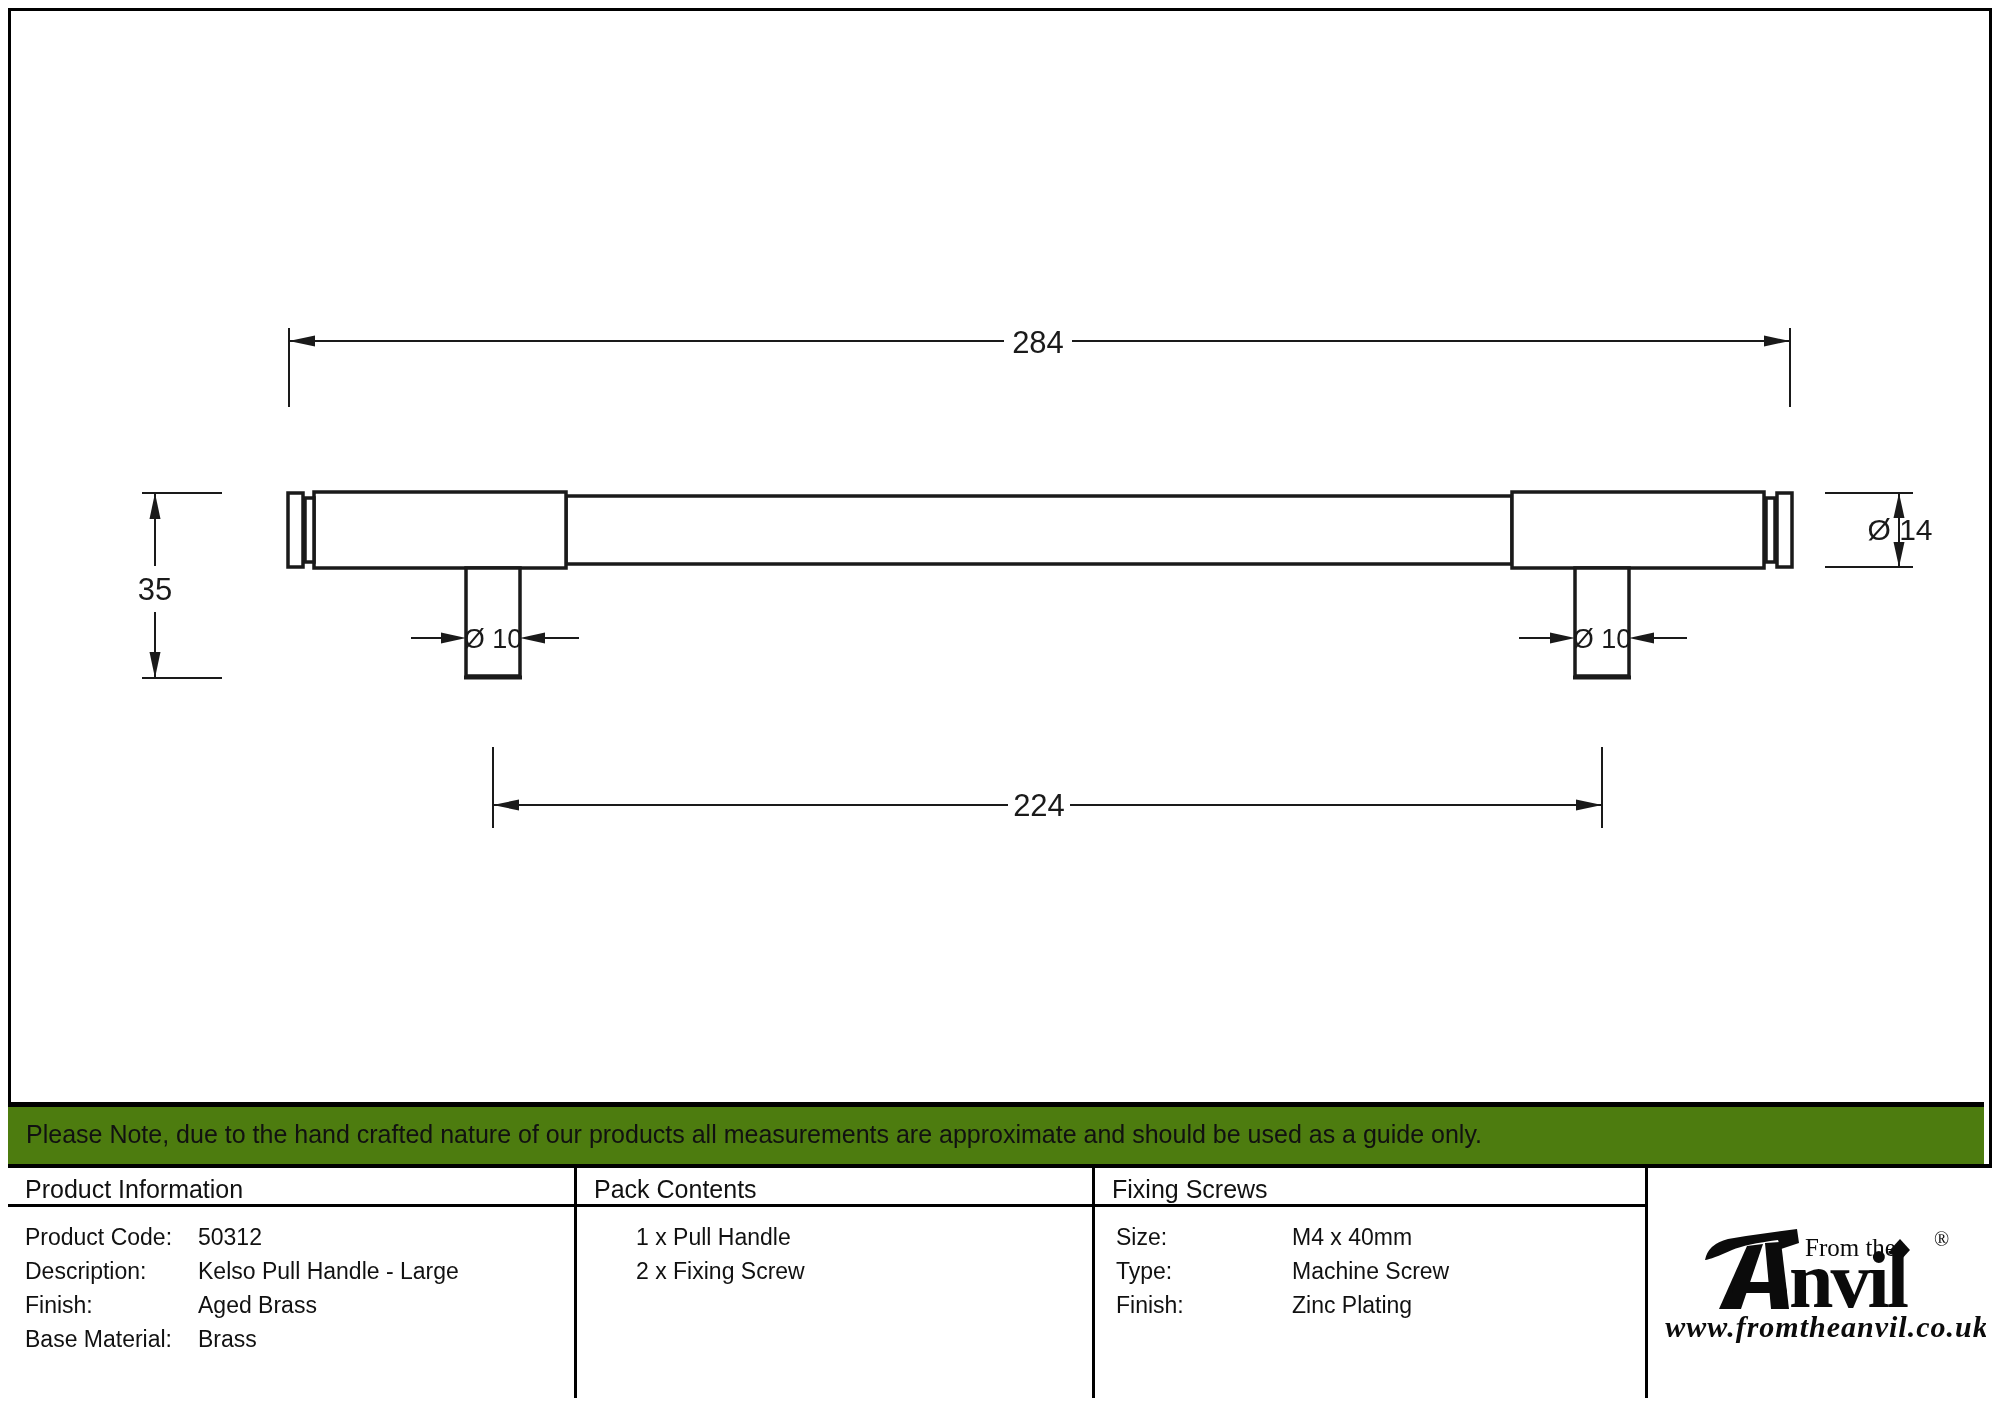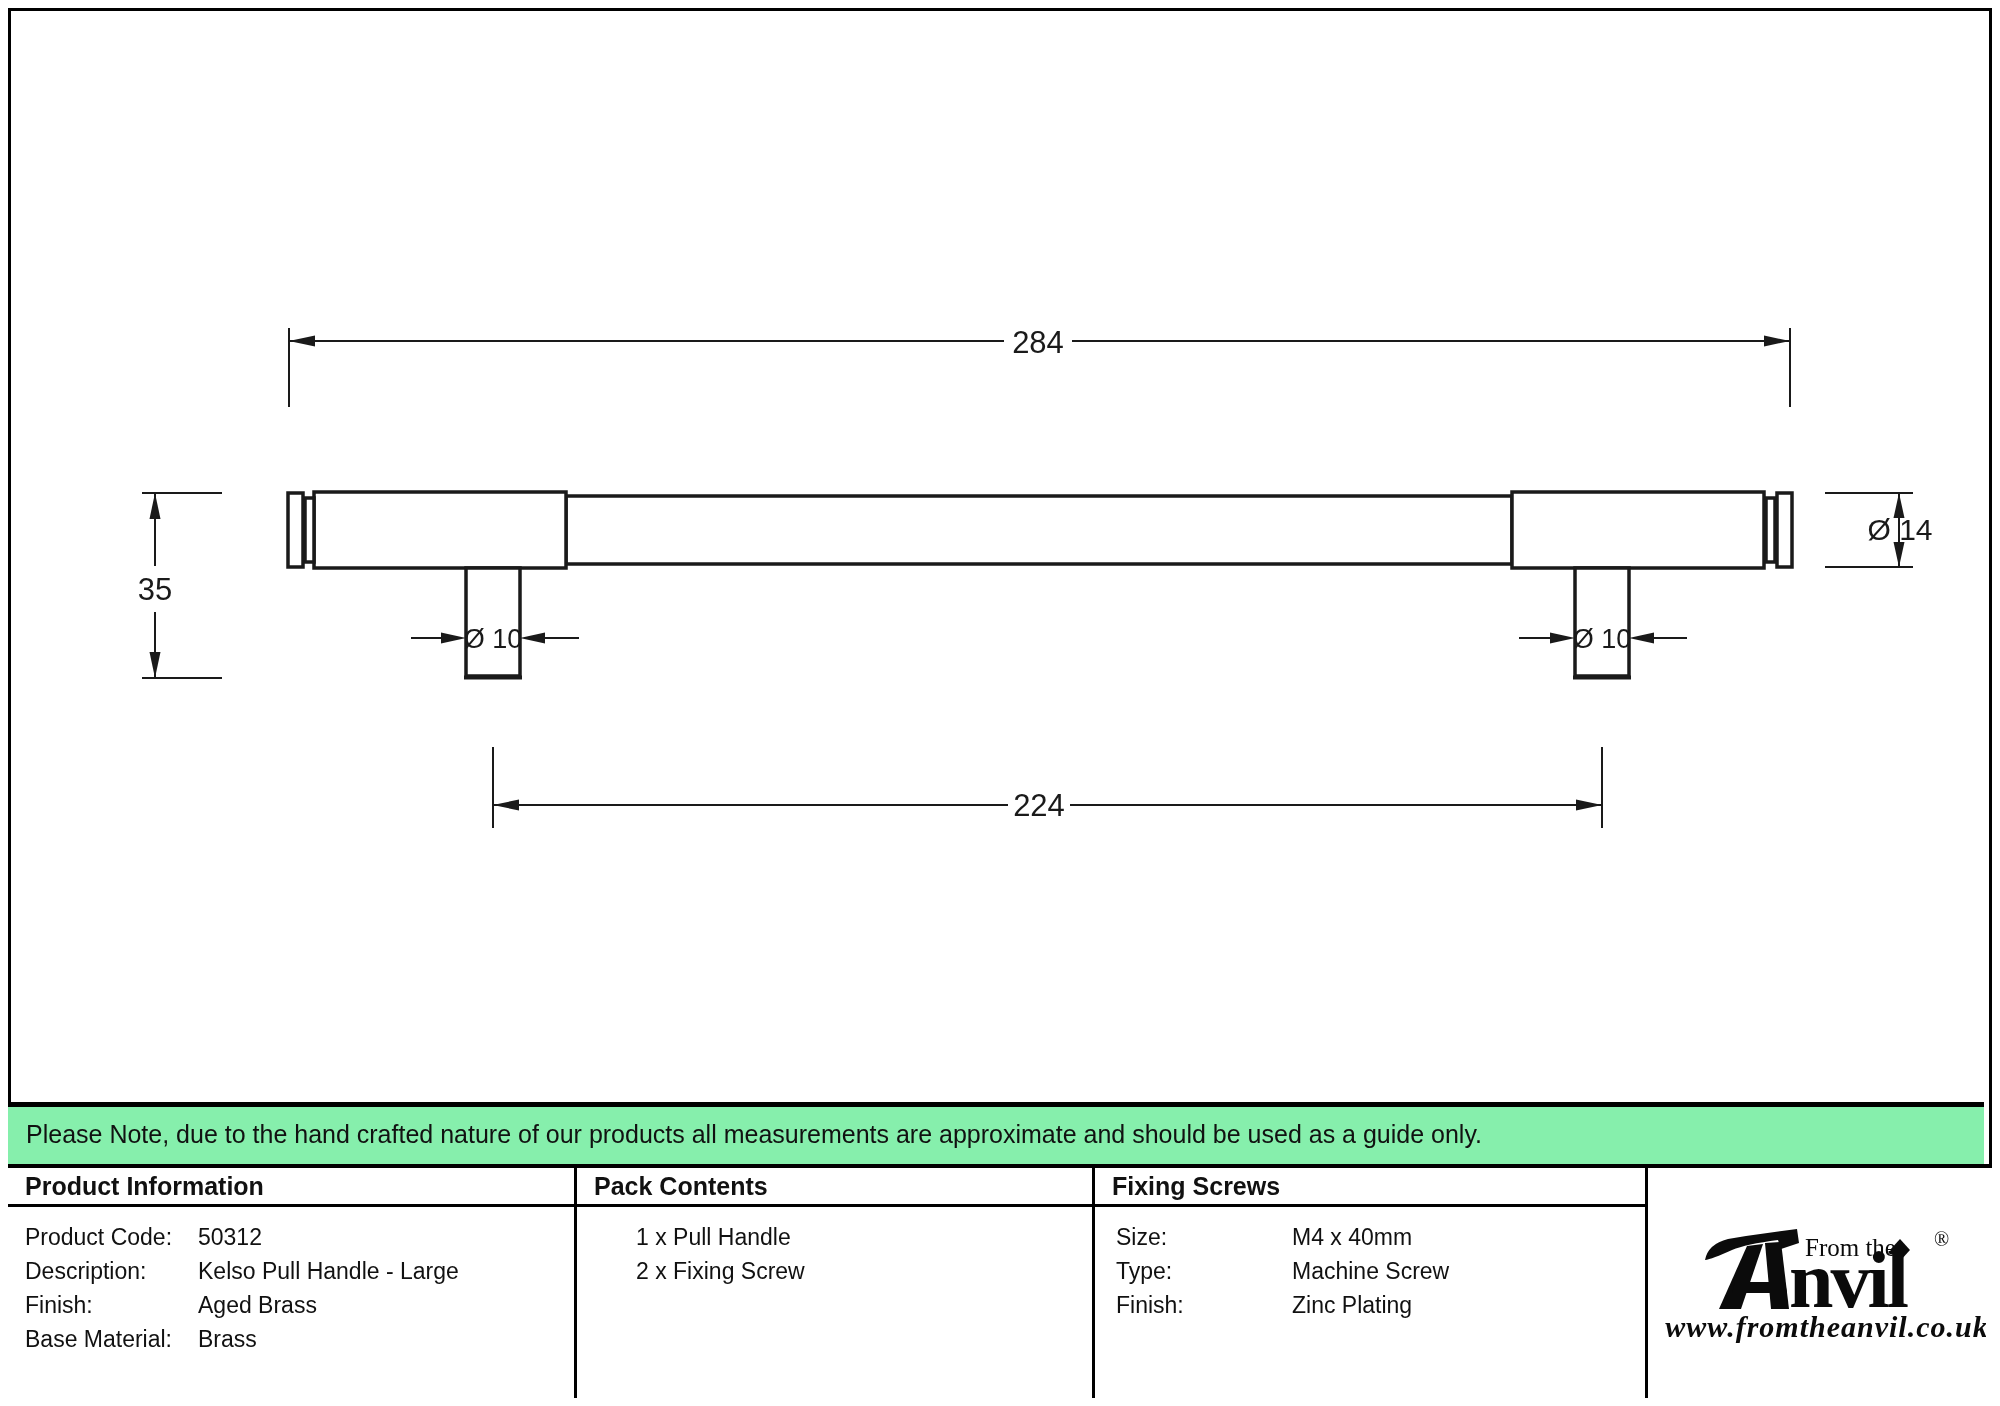--- a/index.html
+++ b/index.html
@@ -4,32 +4,32 @@
 <style>
   html,body{margin:0;padding:0;background:#fff;}
   #page{position:relative;width:2000px;height:1406px;background:#ffffff;
         font-family:"Liberation Sans",sans-serif;color:#111;overflow:hidden;}
   .page-border{position:absolute;left:8px;top:8px;right:8px;bottom:8px;
                border:3px solid #000;pointer-events:none;}
   svg.drawing{position:absolute;left:0;top:0;}
   .dim-text{font-family:"Liberation Sans",sans-serif;fill:#1a1a1a;}
   
   .note-bar{position:absolute;left:8px;right:16px;top:1102px;height:70px;
-            border-top:5px solid #000;box-sizing:border-box;background:#86efac;}
+            border-top:5px solid #000;box-sizing:border-box;background:#4d7c0f;}
   .note-bar span{display:block;padding-left:18px;line-height:55px;font-size:25px;color:#111;}
   
   .spec-table{position:absolute;left:8px;right:8px;top:1164px;bottom:8px;
               border-top:4px solid #000;box-sizing:border-box;display:flex;background:#fff;}
   .col{box-sizing:border-box;height:100%;}
   .col1{width:566px;}
   .col2{width:518px;border-left:3px solid #000;}
   .col3{width:553px;border-left:3px solid #000;}
   .col4{flex:1;border-left:3px solid #000;position:relative;text-decoration:underline;}
   .col-header{height:36px;border-bottom:3px solid #000;box-sizing:content-box;
-              display:flex;align-items:center;padding-left:17px;font-size:25px;font-weight:bold;}
+              display:flex;align-items:flex-end;padding-left:17px;font-size:25px;}
   .col-body{padding:13px 0 0 17px;font-size:23px;}
   .col2 .col-body,.col3 .col-body{padding-left:21px;}
   .kv-row{display:flex;line-height:34px;}
   .col1 .kv-row .k{width:173px;}
   .col3 .kv-row .k{width:176px;}
   .line-row{line-height:34px;margin-left:38px;}
   .logo-svg{position:absolute;left:0;top:0;}
   .logo-serif{font-family:"Liberation Serif",serif;fill:#0b0b0b;}
   .logo-big{font-family:"Liberation Serif",serif;font-weight:bold;fill:#0b0b0b;letter-spacing:-3px;}
   .logo-url{font-family:"Liberation Serif",serif;font-style:italic;font-weight:bold;fill:#0b0b0b;letter-spacing:1px;}

